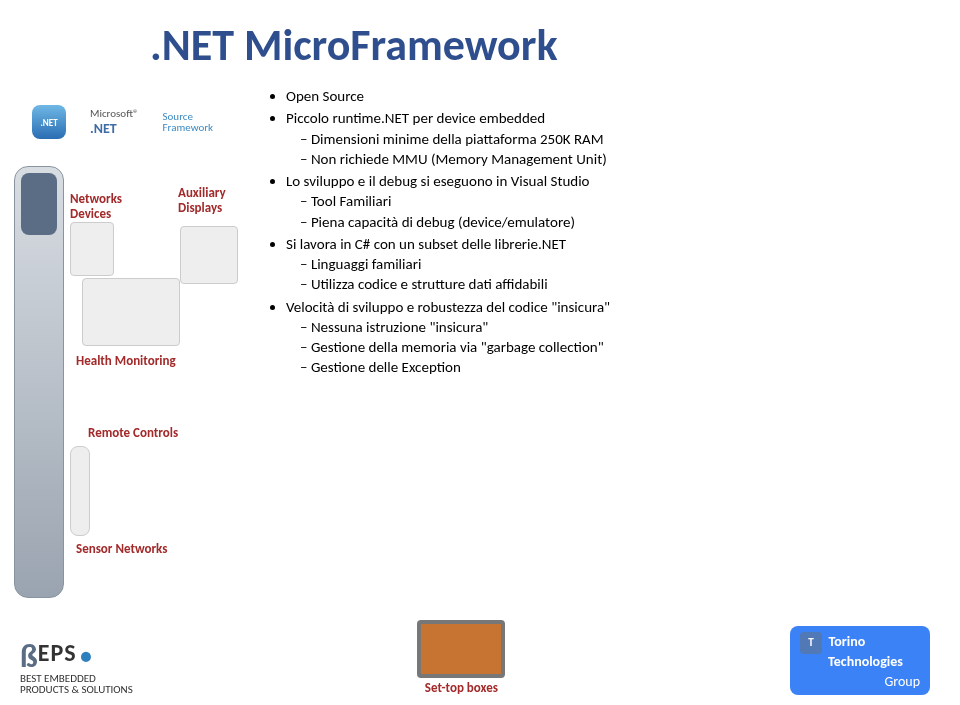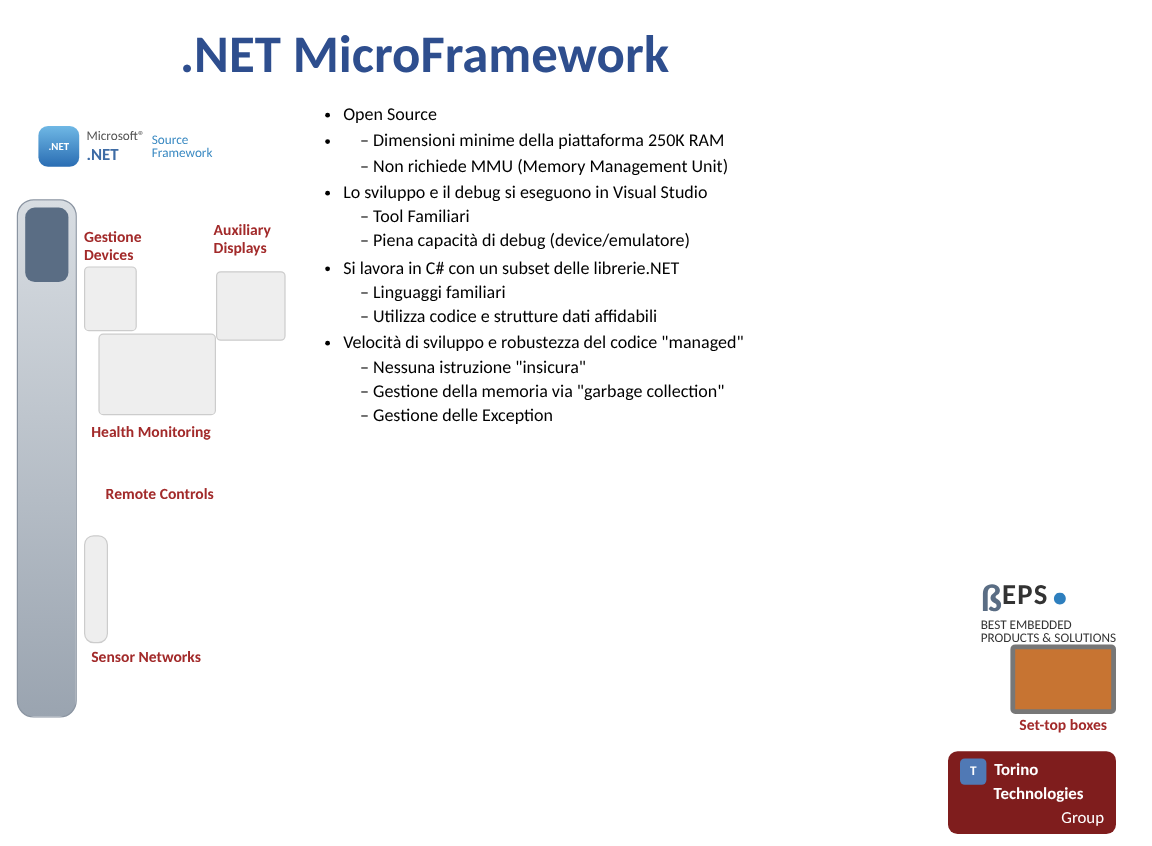--- a/index.html
+++ b/index.html
@@ -30,47 +30,46 @@
     flex: 1;
     font-size: 15px;
     color: #000;
     line-height: 1.35;
   }
   ul.b1 { list-style: disc; padding-left: 22px; margin: 0 0 0 4px;}
   ul.b1 > li { margin-bottom: 2px; }
   ul.b2 { list-style: none; padding-left: 14px; margin: 0;}
   ul.b2 > li::before { content: "– "; }
   .framew-logo {
-    width: 200px; height: 60px; border: 0; display:flex; align-items:center; gap:6px;
+    width: 200px; height: 60px; border: 0; display:flex; align-items:center; gap:24px;
     margin-bottom: 12px; margin-top: 6px; margin-left: 12px;
   }
   .dotnet-badge { width:34px; height:34px; border-radius:8px; background: linear-gradient(#6fb8e5,#2a6db3); display:flex; align-items:center; justify-content:center; color:#fff; font-size:9px; font-weight:bold;}
   .microsoft-txt { font-size:11px; color:#555;}
   .micro-fw-txt { font-size:11px; color:#3b8ac2; line-height:1;}
   .label-devices { color:#A22A2A; font-size:13px; font-weight:bold; line-height:1.15; position:absolute;}
   .placeholder-box { background:#eee; border:1px solid #ccc; border-radius:4px; }
   .big-remote { position:absolute; left:-6px; top:80px; width:48px; height:430px; background: linear-gradient(#d8dde2,#9aa4b0); border-radius:14px; border:1px solid #8a94a1;}
   .big-remote::before{content:""; position:absolute; left:6px; top:6px; right:6px; height:62px; background:#5a6d84; border-radius:8px;}
   .footer {
     position: absolute;
     bottom: 10px;
     left: 20px;
     right: 30px;
     display: flex;
     align-items: flex-end;
     justify-content: space-between;
-    flex-direction: column;
   }
   .beps-logo { font-size:11px; color:#333; line-height:1; }
   .beps-logo .big { font-size:24px; font-weight:bold; letter-spacing:1px;}
   .beps-logo .beta { color:#5a6d84; font-size:32px; font-weight:bold; display:inline-block; vertical-align:-6px;}
   .beps-logo .dot { color:#2E7FBE; font-size:28px; display:inline-block; vertical-align:-4px;}
   .settop { color:#A22A2A; font-size:13px; font-weight:bold; text-align:center; }
   .settop .screen{ width:80px; height:50px; background:#c77432; border:4px solid #777; border-radius:4px; margin:0 auto 2px;}
-  .ttg-logo { font-size:11px; color:#fff; background:#7f1d1d; border-radius:8px; padding:6px 10px; line-height:1.1; width:120px; text-align:left;margin-top:14px;}
+  .ttg-logo { font-size:11px; color:#fff; background:#3b82f6; border-radius:8px; padding:6px 10px; line-height:1.1; width:120px; text-align:left;margin-top:14px;}
   .ttg-logo .tt { font-weight:bold; font-size:14px;}
   .ttg-logo .grp{ font-size:14px; float:right; margin-top:4px;}
 </style>
 </head>
 <body>
 
 <div class="title">.NET MicroFramework</div>
 
 <div class="content-row">
   <div class="left-col">
@@ -82,61 +81,61 @@
       </div>
       <div>
         <div class="micro-fw-txt">Source</div>
         <div class="micro-fw-txt">Framework</div>
       </div>
     </div>
 
     <div class="big-remote"></div>
 
     <div class="label-devices" style="left:50px; top:106px;">
-      <span>Gestione</span><br><span>Devices</span>
+      <span>Networks</span><br><span>Devices</span>
     </div>
     <div class="placeholder-box" style="position:absolute; left:50px; top:136px; width:42px; height:52px;"></div>
 
     <div class="label-devices" style="left:158px; top:100px;">
       <span>Auxiliary</span><br><span>Displays</span>
     </div>
     <div class="placeholder-box" style="position:absolute; left:160px; top:140px; width:56px; height:56px;"></div>
 
     <div class="placeholder-box" style="position:absolute; left:62px; top:192px; width:96px; height:66px;"></div>
 
     <div class="label-devices" style="left:56px; top:268px;">Health Monitoring</div>
 
-    <div class="label-devices" style="left:56px; top:320px;padding-left:12px;">Remote Controls</div>
+    <div class="label-devices" style="left:56px; top:340px;padding-left:12px;">Remote Controls</div>
 
     <div class="placeholder-box" style="position:absolute; left:50px; top:360px; width:18px; height:88px; border-radius:8px;"></div>
     <div class="label-devices" style="left:56px; top:456px;">Sensor Networks</div>
   </div>
 
   <div class="right-col">
     <ul class="b1">
       <li>Open Source</li>
-      <li>
+      <li><span>Piccolo runtime.NET per device embedded</span>
         <ul class="b2">
           <li>Dimensioni minime della piattaforma 250K RAM</li>
           <li>Non richiede MMU (Memory Management Unit)</li>
         </ul>
       </li>
       <li><span>Lo sviluppo e il debug si eseguono in Visual Studio</span>
         <ul class="b2">
           <li>Tool Familiari</li>
           <li>Piena capacità di debug (device/emulatore)</li>
         </ul>
       </li>
       <li><span>Si lavora in C# con un subset delle librerie.NET</span>
         <ul class="b2">
           <li>Linguaggi familiari</li>
           <li>Utilizza codice e strutture dati affidabili</li>
         </ul>
       </li>
-      <li><span>Velocità di sviluppo e robustezza del codice "managed"</span>
+      <li><span>Velocità di sviluppo e robustezza del codice "insicura"</span>
         <ul class="b2">
           <li>Nessuna istruzione "insicura"</li>
           <li>Gestione della memoria via "garbage collection"</li>
           <li>Gestione delle Exception</li>
         </ul>
       </li>
     </ul>
   </div>
 </div>
 

